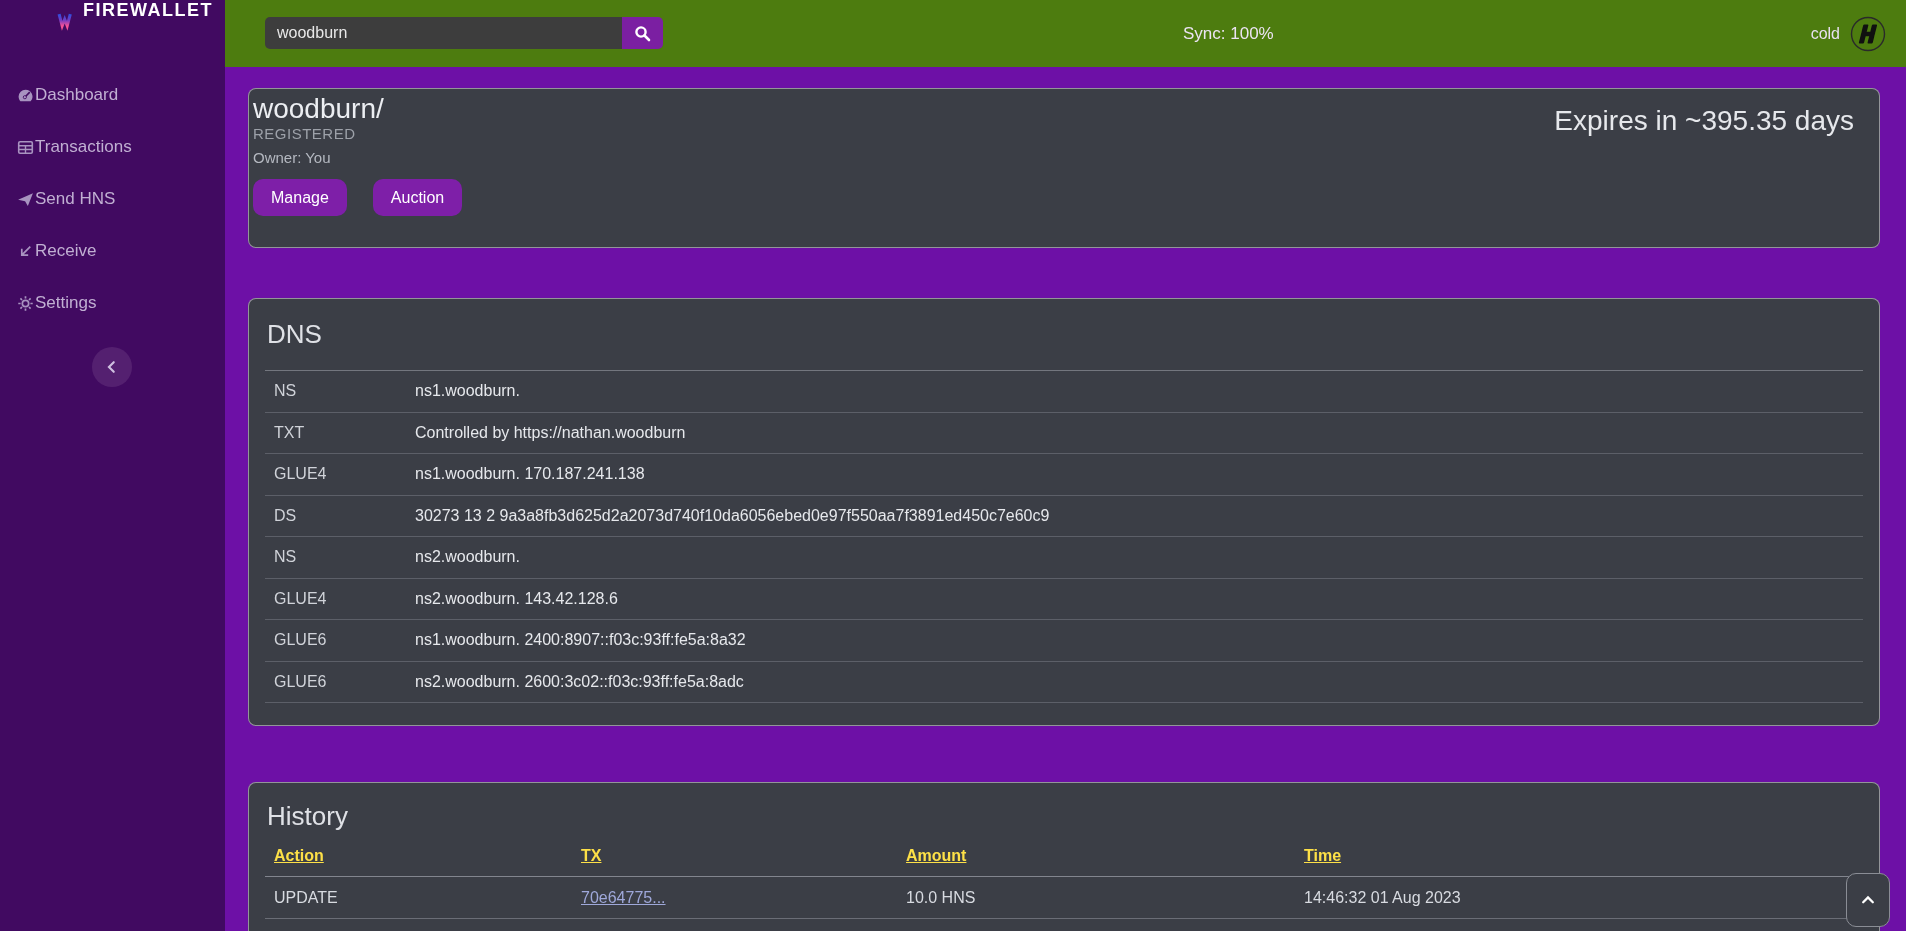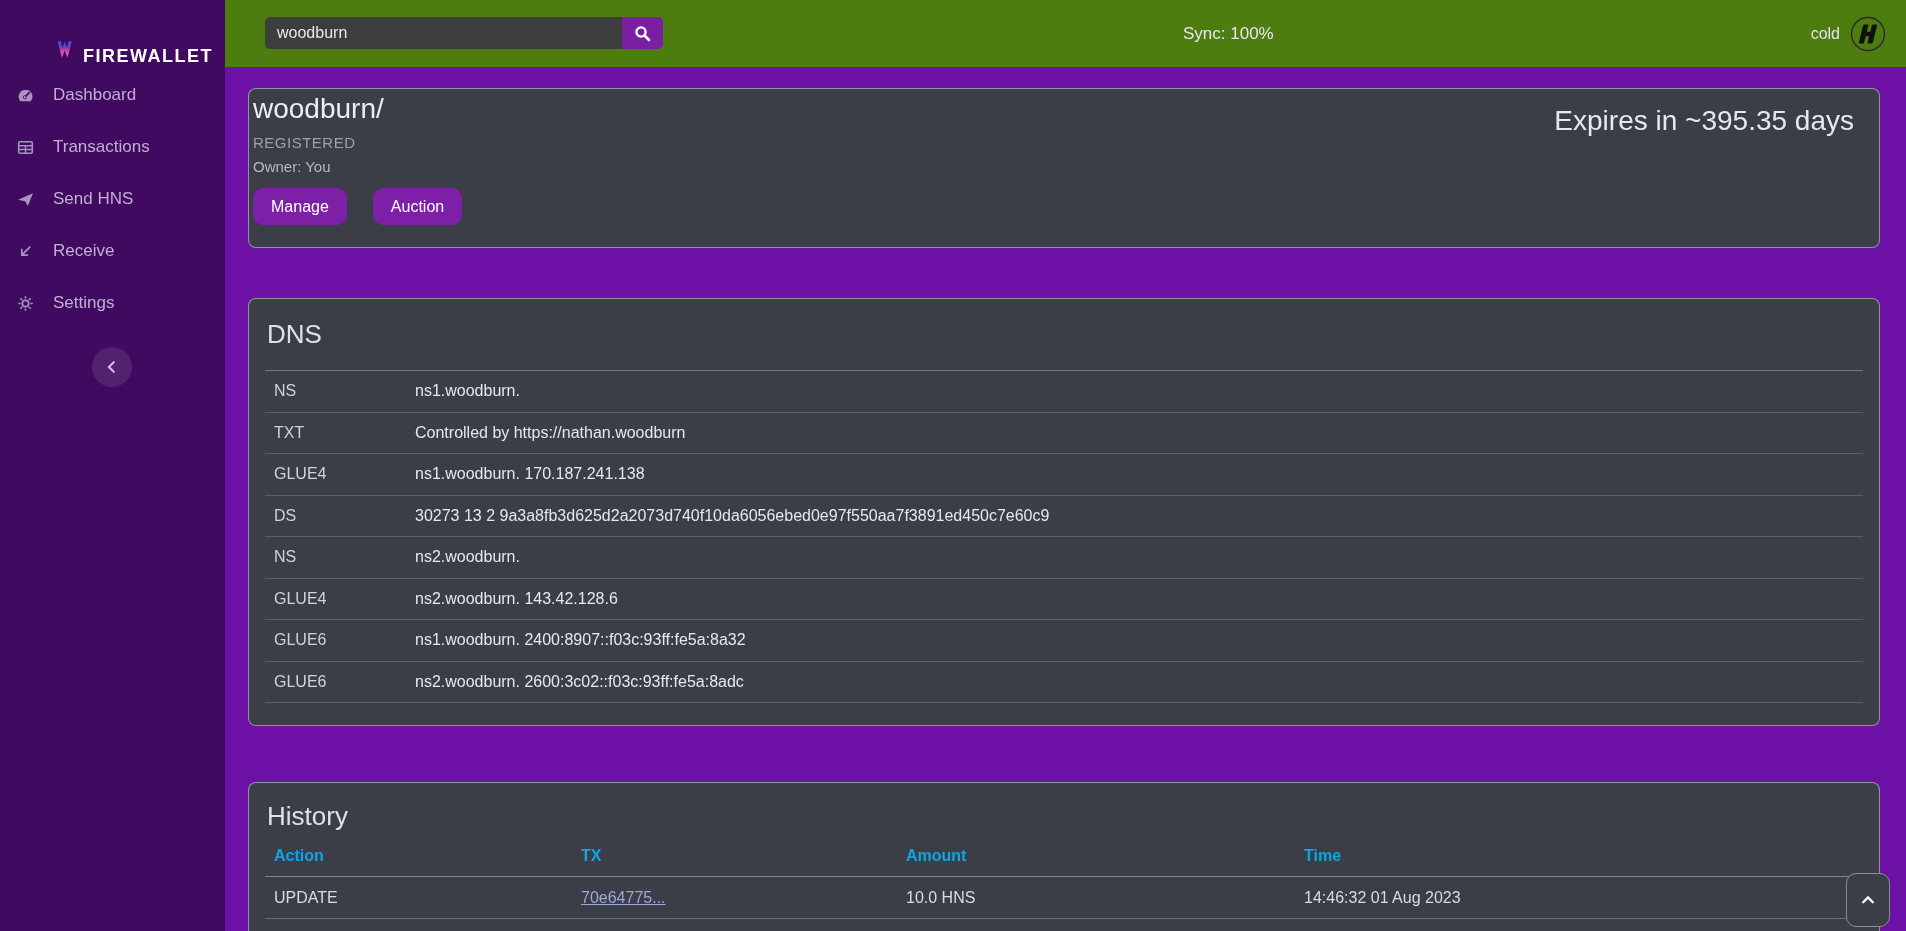--- a/index.html
+++ b/index.html
@@ -9,24 +9,24 @@
     background:#6d10a6;
     font-family:"Liberation Sans", sans-serif;
     color:#e8eaee;
   }
 
   
   .sidebar {
     position:absolute; left:0; top:0; width:225px; height:931px;
     background:#410a61; z-index:5;
   }
-  .brand { display:flex; align-items:flex-end; gap:10px; height:67px; padding:0 12px 0 16px;margin-left:40px; }
+  .brand { display:flex; align-items:flex-start; gap:10px; height:67px; padding:0 12px 0 16px;margin-left:40px; }
   .brand-name { color:#ffffff; font-weight:bold; font-size:18px; letter-spacing:1.5px; }
   .nav-item {
-    display:flex; align-items:center; gap:19px; height:52px; padding-left:17px;
+    display:flex; align-items:center; gap:1px; height:52px; padding-left:17px;
     color:#c0afd2; font-size:17px; cursor:pointer;
   }
   .nav-item .ic { width:17px; height:17px; color:#a893c0; flex:0 0 17px; }
   .collapse-btn {
     position:absolute; left:92px; top:347px; width:40px; height:40px; border-radius:50%;
     background:#542070; display:flex; align-items:center; justify-content:center;
   }
   .collapse-btn svg { width:14px; height:14px; color:#cfc0e0; }
 
   
@@ -51,21 +51,21 @@
   .hns-logo { width:36px; height:36px; }
 
   
   .main { position:absolute; left:225px; top:67px; width:1681px; height:864px; overflow:hidden; }
   .card {
     margin-left:23px; width:1632px; background:#3b3e46;
     border:1px solid rgba(255,255,255,0.45); border-radius:8px;
   }
   .domain-card { margin-top:21px; height:160px; position:relative; padding:4px; }
   .domain-title { font-size:28px; font-weight:normal; color:#eceef2; }
-  .domain-status { margin-top:9px; font-size:15px; color:#9da1a9; letter-spacing:0.5px; }
+  .domain-status { font-size:15px; color:#9da1a9; letter-spacing:0.5px; }
   .domain-owner { margin-top:7px; font-size:15px; color:#b4b8c0; }
   .btn-row { margin-top:13px; display:flex; gap:26px; }
   .btn {
     background:#7e1fa8; color:#ffffff; border:none; border-radius:10px;
     height:37px; padding:0 18px; font-size:16px; cursor:pointer;
     font-family:"Liberation Sans", sans-serif;
   }
   .expires { position:absolute; right:25px; top:16px; font-size:28px; color:#e6e8ec; }
 
   
@@ -79,21 +79,21 @@
   .dns-type { padding-left:9px; color:#d0d3d9; }
   .dns-value { color:#e6e8ec; }
 
   
   .history-card { margin-top:56px; height:400px; padding:18px 16px 0 16px; }
   .hist-table { margin-top:4px; }
   .hist-row {
     display:grid; grid-template-columns:307px 325px 398px 1fr; align-items:center;
     font-size:16px;
   }
-  .hist-head { height:41px; font-weight:bold; color:#0ea5e9; border-bottom:1px solid #82858e; }
+  .hist-head { height:41px; font-weight:bold; color:#fde047; border-bottom:1px solid #82858e;text-decoration:underline; }
   .hist-data { height:42px; border-bottom:1px solid #6a6d76; color:#d8dbe1; }
   .hist-row > span, .hist-row > a { padding-left:9px; }
   .tx-link { color:#9fa8da; text-decoration:underline; cursor:pointer; }
 
   
   .scrolltop {
     position:absolute; left:1846px; top:873px; width:44px; height:54px;
     background:#3b3e46; border:1px solid #8a8d95; border-radius:10px;
     display:flex; align-items:center; justify-content:center; z-index:9; cursor:pointer;
   }

